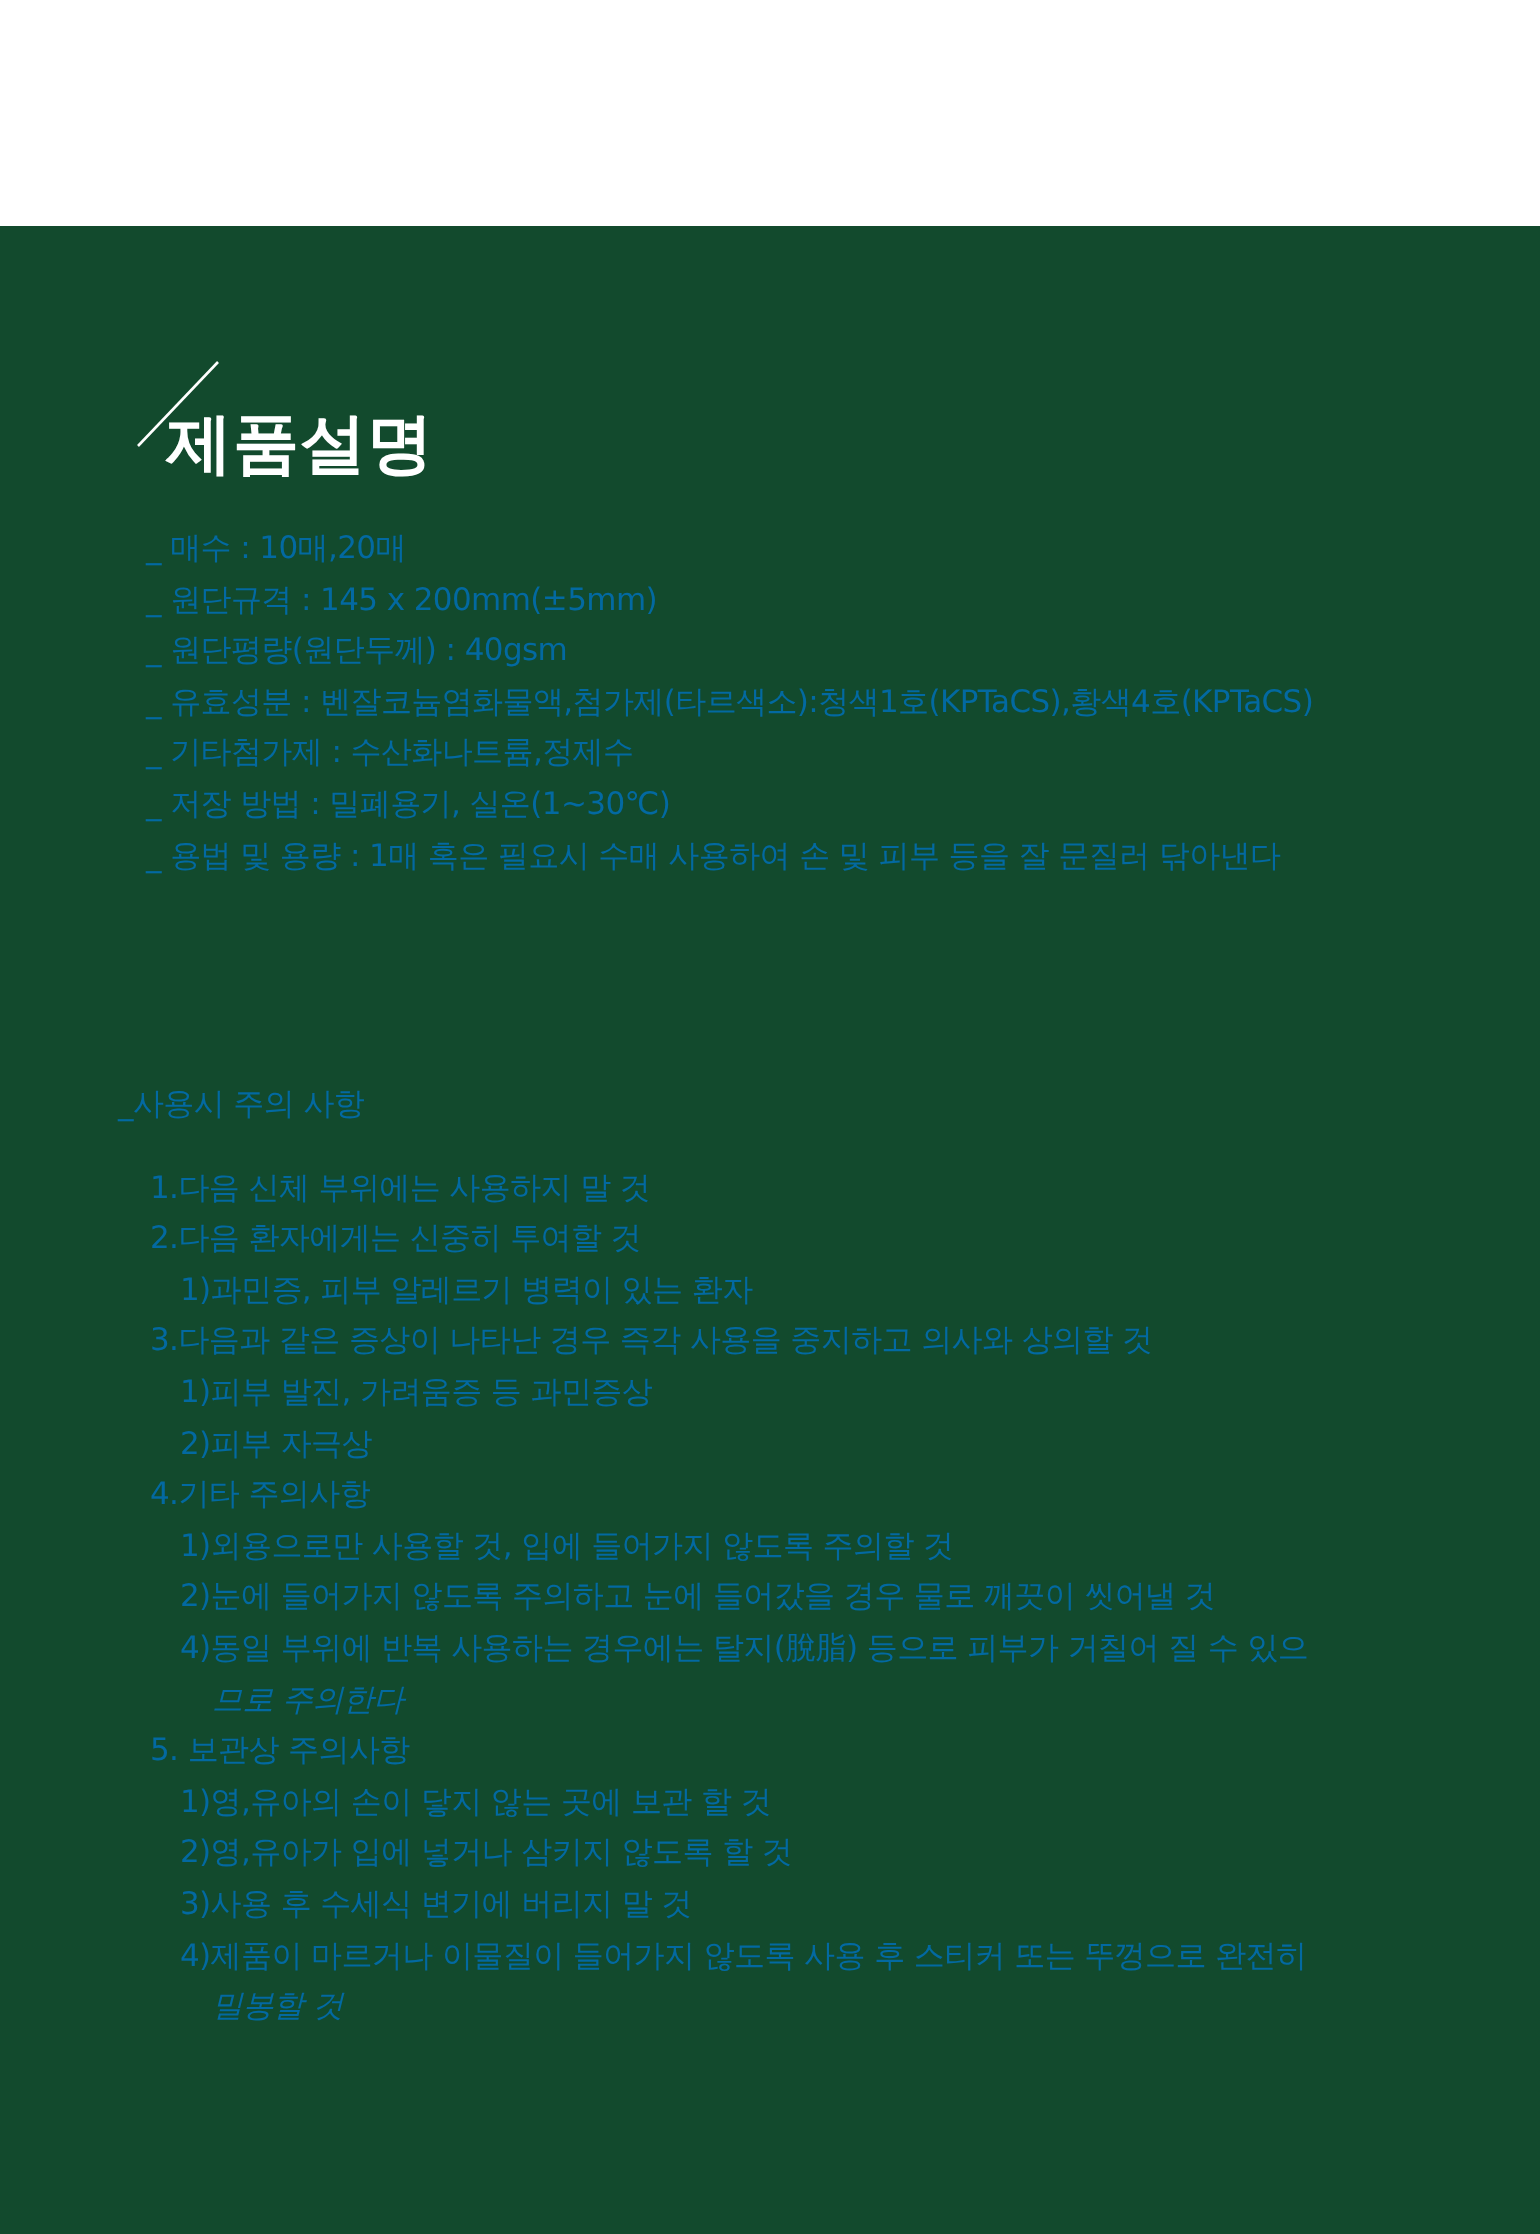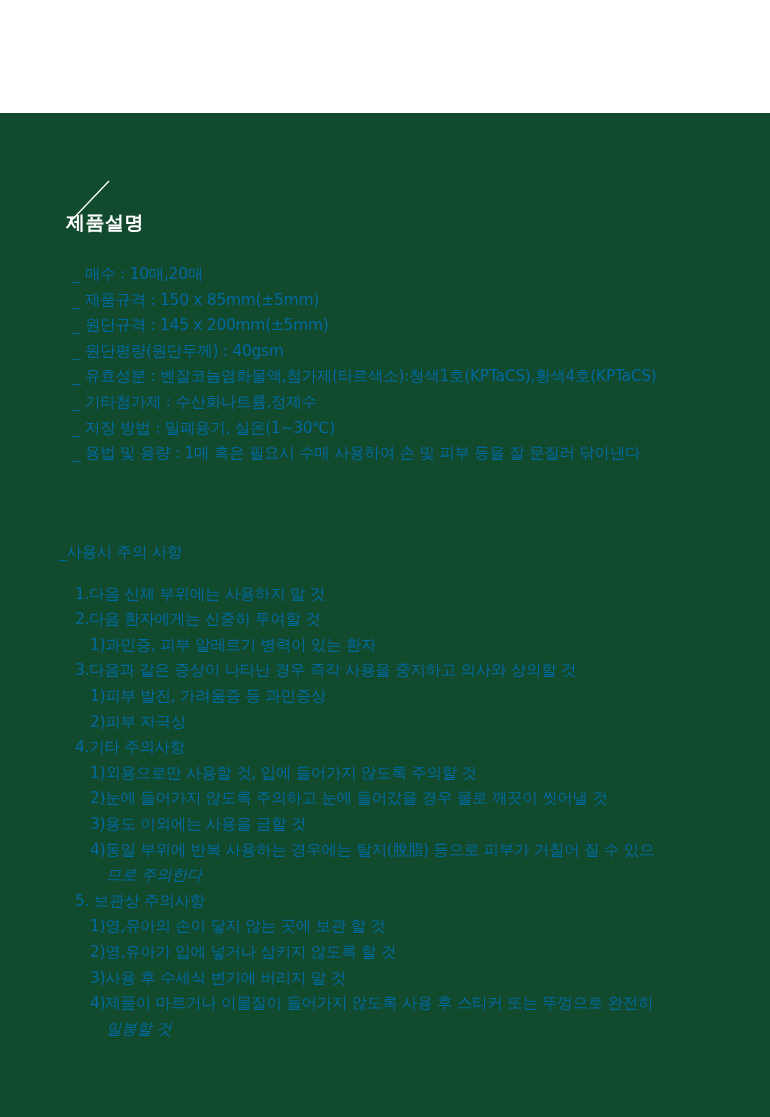--- a/index.html
+++ b/index.html
@@ -1,21 +1,21 @@
 <!DOCTYPE html>
 <html><head>
 <meta charset="utf-8">
 <style>
   html, body { margin: 0; padding: 0; }
   body { width: 770px; height: 1117px; background: #ffffff; position: relative; overflow: hidden;
          font-family: "DejaVu Sans", "Liberation Sans", sans-serif; }
   .top-white { position: absolute; left: 0; top: 0; width: 770px; height: 113px; background: #ffffff; }
   .panel { position: absolute; left: 0; top: 113px; width: 770px; height: 1004px; background: #124a2d; }
   .slash { position: absolute; left: 68px; top: 180px; width: 44px; height: 44px; }
-  .title { position: absolute; left: 66px; top: 204px; font-size: 19px; font-weight: bold; color: #ffffff;
+  .title { position: absolute; left: 83px; top: 204px; font-size: 33px; font-weight: bold; color: #ffffff;
            letter-spacing: 0.5px; line-height: 36px; margin: 0; }
   .spec-list { position: absolute; left: 73px; top: 262px; list-style: none; margin: 0; padding: 0; }
   .spec-list li, .caution li, .caution .heading { font-size: 15.5px; line-height: 25.6px; color: #0369a1;
            white-space: nowrap; letter-spacing: -0.3px; }
   .caution { position: absolute; left: 59px; top: 540px; margin: 0; padding: 0; }
   .caution ul { list-style: none; margin: 16px; padding: 0; }
   .caution .lvl1 { padding-left: 0; }
   .caution .lvl2 { padding-left: 15px; }
   .caution .lvl3 { padding-left: 31px; font-style: italic; }
 </style>
@@ -27,42 +27,40 @@
 <div class="panel"></div>
 
 <svg class="slash" viewBox="0 0 44 44">
   <line x1="1" y1="43" x2="41" y2="1" stroke="#ffffff" stroke-width="1.3"></line>
 </svg>
 
 <h1 class="title">제품설명</h1>
 
 <ul class="spec-list">
   <li>_ 매수 : 10매,20매</li>
-  <li>_ 제품규격 : 150 x 85mm(±5mm)</li>
   <li>_ 원단규격 : 145 x 200mm(±5mm)</li>
   <li>_ 원단평량(원단두께) : 40gsm</li>
   <li>_ 유효성분 : 벤잘코늄염화물액,첨가제(타르색소):청색1호(KPTaCS),황색4호(KPTaCS)</li>
   <li>_ 기타첨가제 : 수산화나트륨,정제수</li>
   <li>_ 저장 방법 : 밀폐용기, 실온(1~30℃)</li>
   <li>_ 용법 및 용량 : 1매 혹은 필요시 수매 사용하여 손 및 피부 등을 잘 문질러 닦아낸다</li>
 </ul>
 
 <div class="caution">
   <div class="heading">_사용시 주의 사항</div>
   <ul>
     <li class="lvl1">1.다음 신체 부위에는 사용하지 말 것</li>
     <li class="lvl1">2.다음 환자에게는 신중히 투여할 것</li>
     <li class="lvl2">1)과민증, 피부 알레르기 병력이 있는 환자</li>
     <li class="lvl1">3.다음과 같은 증상이 나타난 경우 즉각 사용을 중지하고 의사와 상의할 것</li>
     <li class="lvl2">1)피부 발진, 가려움증 등 과민증상</li>
     <li class="lvl2">2)피부 자극상</li>
     <li class="lvl1">4.기타 주의사항</li>
     <li class="lvl2">1)외용으로만 사용할 것, 입에 들어가지 않도록 주의할 것</li>
     <li class="lvl2">2)눈에 들어가지 않도록 주의하고 눈에 들어갔을 경우 물로 깨끗이 씻어낼 것</li>
-    <li class="lvl2">3)용도 이외에는 사용을 금할 것</li>
     <li class="lvl2">4)동일 부위에 반복 사용하는 경우에는 탈지(脫脂) 등으로 피부가 거칠어 질 수 있으</li>
     <li class="lvl3">므로 주의한다</li>
     <li class="lvl1">5. 보관상 주의사항</li>
     <li class="lvl2">1)영,유아의 손이 닿지 않는 곳에 보관 할 것</li>
     <li class="lvl2">2)영,유아가 입에 넣거나 삼키지 않도록 할 것</li>
     <li class="lvl2">3)사용 후 수세식 변기에 버리지 말 것</li>
     <li class="lvl2">4)제품이 마르거나 이물질이 들어가지 않도록 사용 후 스티커 또는 뚜껑으로 완전히</li>
     <li class="lvl3">밀봉할 것</li>
   </ul>
 </div>

